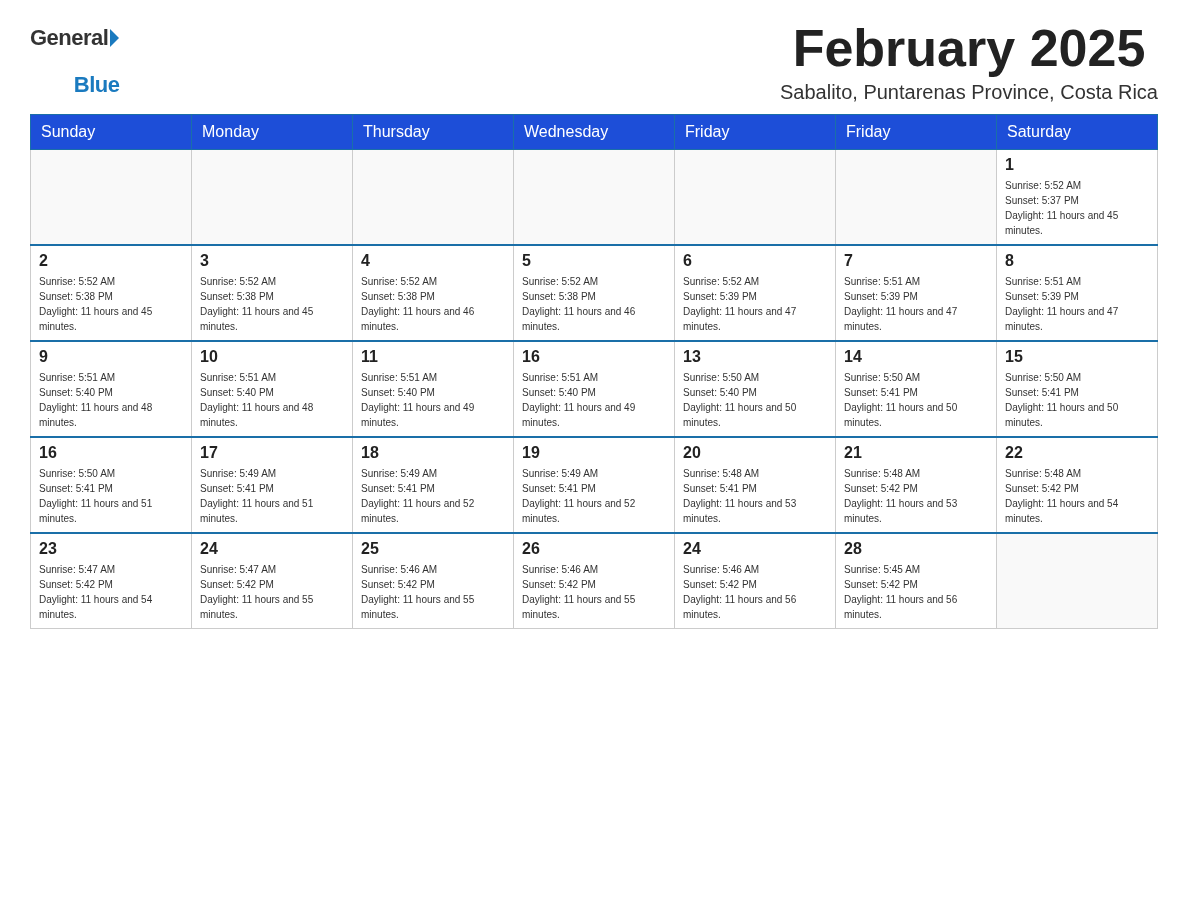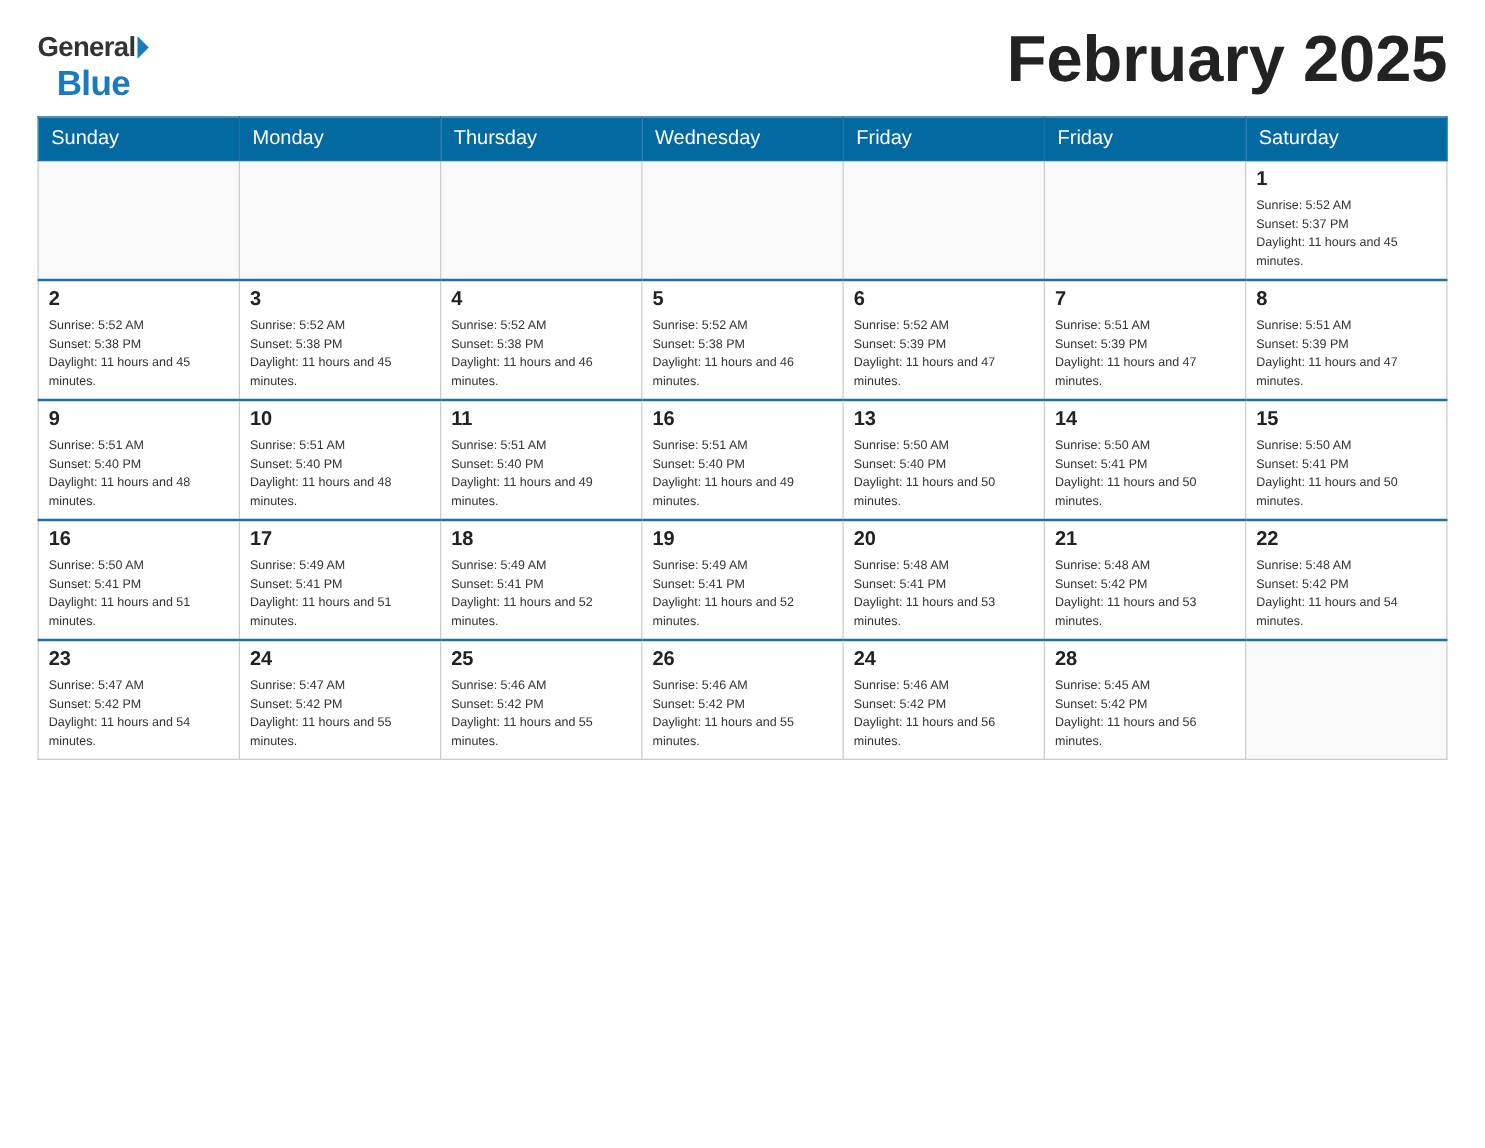--- a/index.html
+++ b/index.html
@@ -12,31 +12,32 @@
     }
     .header {
       display: flex;
       align-items: flex-start;
       justify-content: space-between;
       margin-bottom: 10px;
     }
     .logo {
       display: flex;
       flex-direction: column;
-      align-items: center;
+      align-items: flex-end;
       padding-top: 5px;
+      gap: 21px;
     }
     .logo-general {
       font-size: 22px;
       font-weight: bold;
       color: #333;
       letter-spacing: -0.5px;
     }
     .logo-blue {
-      font-size: 28px;
+      font-size: 22px;
       font-weight: bold;
       color: #1a7abf;
       letter-spacing: -0.5px;
     }
     .logo-arrow {
       display: inline-block;
       width: 0;
       height: 0;
       border-left: 9px solid #1a7abf;
       border-top: 9px solid transparent;
@@ -62,21 +63,21 @@
       font-size: 20px;
       color: #333;
       margin-top: 4px;
     }
     .calendar {
       width: 100%;
       border-collapse: collapse;
       margin-top: 10px;
     }
     .calendar th {
-      background: #0369a1;
+      background: #1d4ed8;
       color: #fff;
       font-size: 16px;
       font-weight: normal;
       padding: 8px 10px;
       text-align: left;
       border: 1px solid #1a6fa8;
     }
     .calendar td {
       vertical-align: top;
       border: 1px solid #ccc;
@@ -114,20 +115,21 @@
 <div class="header">
   <div class="logo">
     <div class="logo-line1">
       <span class="logo-general">General</span>
       <span class="logo-arrow"></span>
     </div>
     <span class="logo-blue">Blue</span>
   </div>
   <div class="title-area">
     <div class="month-title">February 2025</div>
+    <div class="location-title">Sabalito, Puntarenas Province, Costa Rica</div>
   </div>
 </div>
 
 <table class="calendar">
   <thead>
     <tr>
     <th>Sunday</th>
         <th>Monday</th>
         <th>Thursday</th>
         <th>Wednesday</th>

